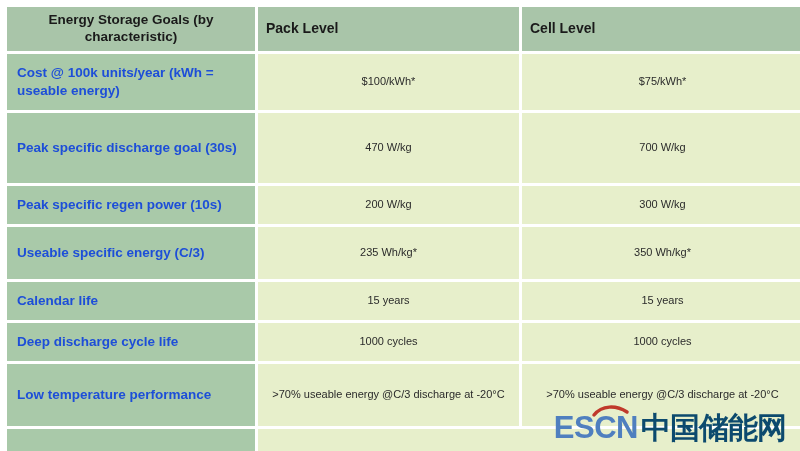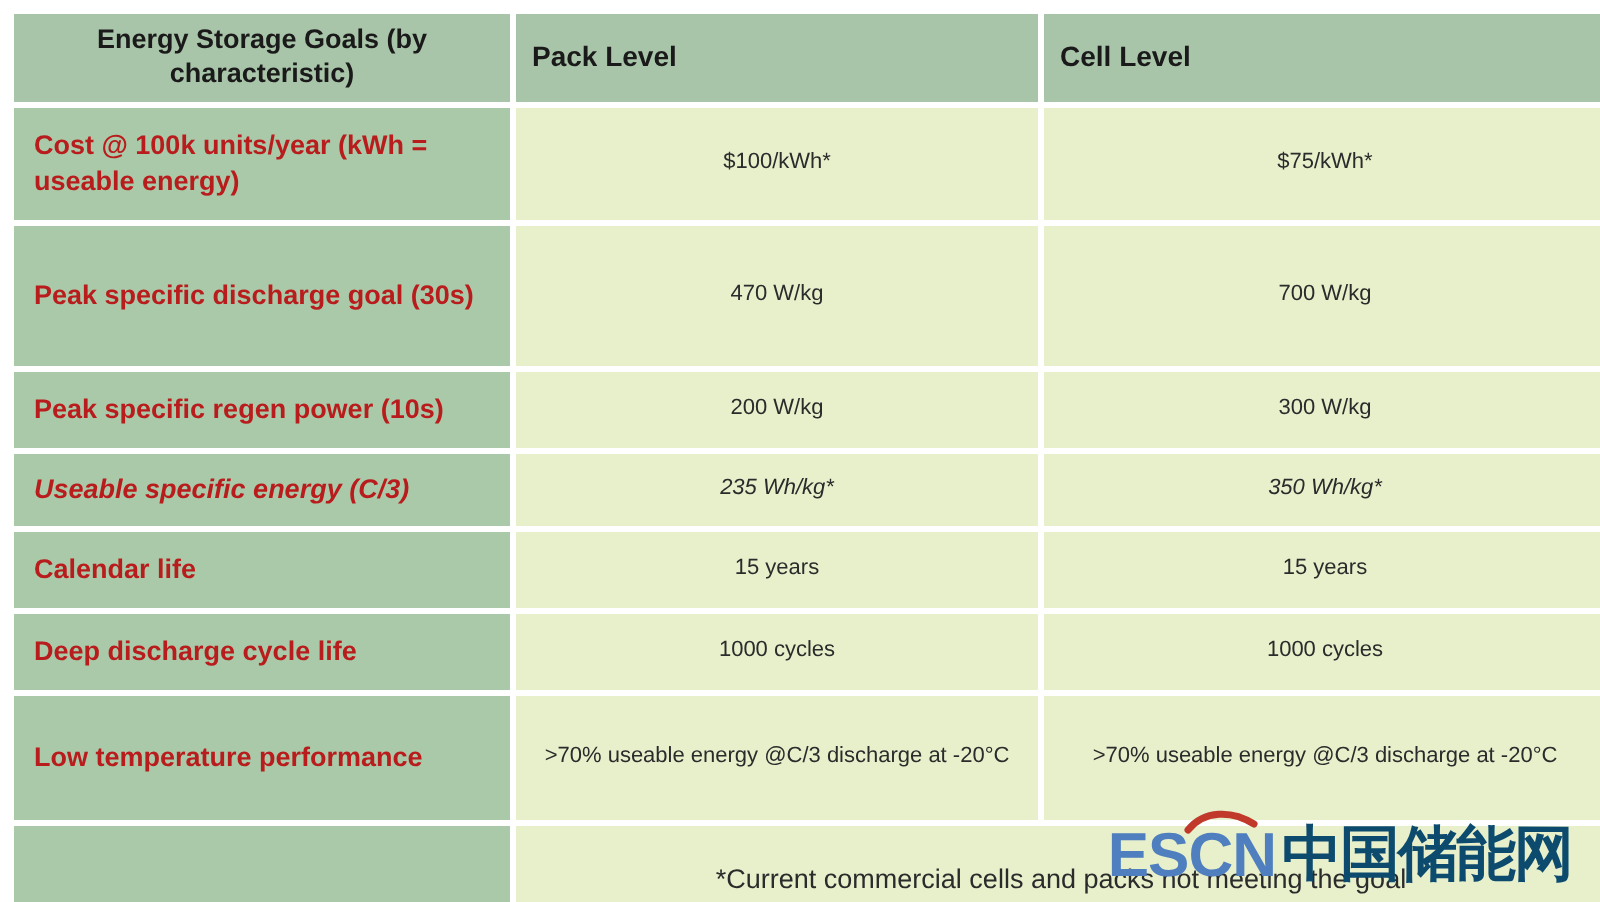--- a/index.html
+++ b/index.html
@@ -52,21 +52,21 @@
     font-size: 13.5px;
     line-height: 1.25;
     height: 43px;
   }
   th.hdr-char { text-align: center; }
   th.hdr-col  { text-align: left; font-size: 14px; }
 
   
   td.char-cell {
     background: #a9c9a9;
-    color: #b91c1c;
+    color: #1d4ed8;
     font-weight: bold;
     font-size: 13.5px;
     line-height: 1.35;
     text-align: left;
     padding-left: 10px;
     margin-top: 40px;
   }
 
   
   td.val-cell {
@@ -83,21 +83,21 @@
     color: #2b2b2b;
     font-size: 13.5px;
     text-align: center;
     vertical-align: middle;
     padding-top: 4px;
   }
 
   tr.r-cost  td, tr.r-cost  th { height: 56px; }
   tr.r-dis   td { height: 70px; }
   tr.r-regen td { height: 38px; }
-  tr.r-energy td { height: 36px; font-style: italic; }
+  tr.r-energy td { height: 52px; }
   tr.r-cal   td { height: 38px; }
   tr.r-cycle td { height: 38px; }
   tr.r-lowt  td { height: 62px; }
   tr.r-foot  td { height: 54px; }
 
   
   #watermark {
     position: absolute;
     right: 14px;
     bottom: 8px;

